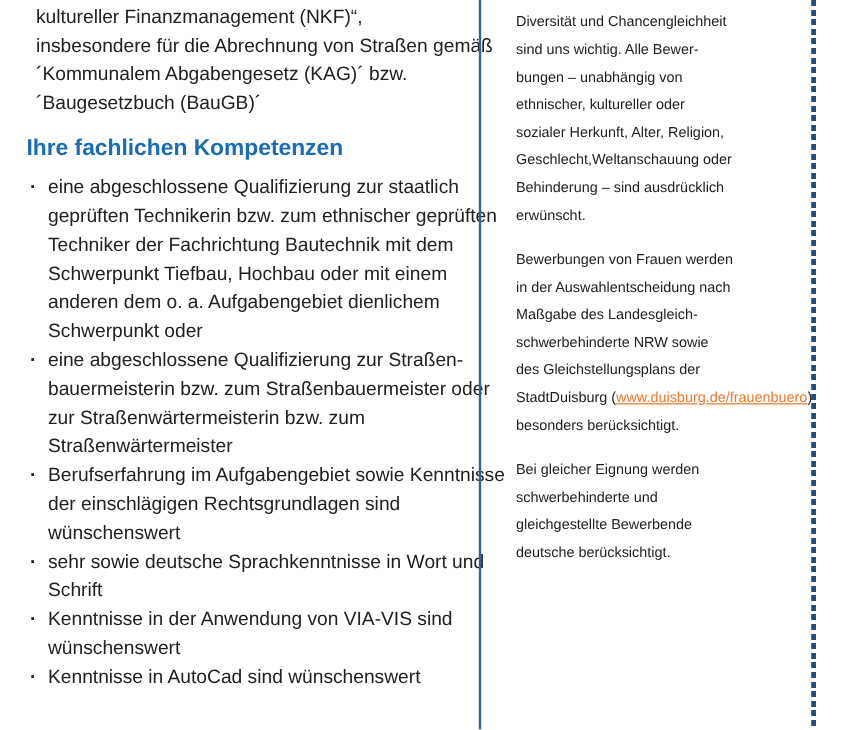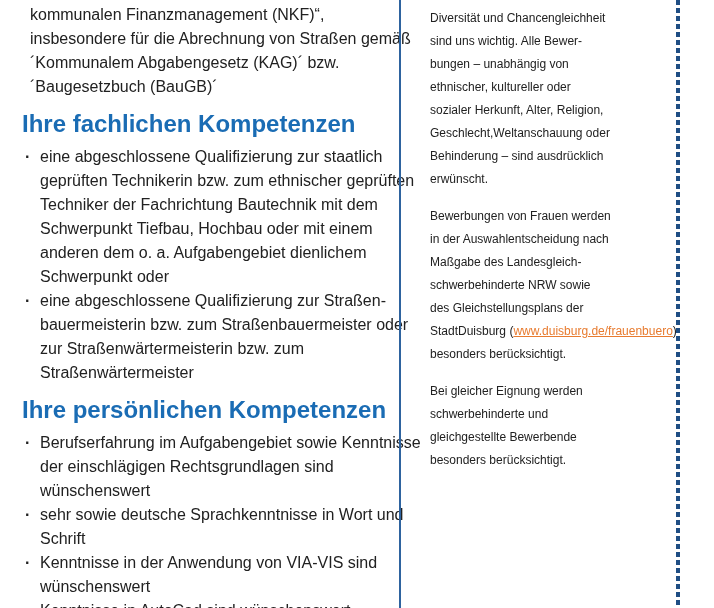--- a/index.html
+++ b/index.html
@@ -11,21 +11,21 @@
     overflow:hidden;
     position:relative;
   }
   
   .left-col{
     position:absolute; left:22px; top:0; width:374px;
     font-size:16px; line-height:24px;
   }
   .intro{ margin:3px 0 0 8px; white-space:pre; }
   .section-heading{
-    font-size:24px; font-weight:700; color:#1a6cb4;
+    font-size:19px; font-weight:700; color:#1a6cb4;
     margin:13px 0 9px 0; line-height:24px;
   }
   ul.bullets{ list-style:none; margin:0; padding:0; }
   ul.bullets li{ display:flex; }
   .bullet-marker{
     width:15px; flex:0 0 15px; padding-left:3px;
     font-weight:700; line-height:24px;
   }
   .li-text{ white-space:pre; }
   
@@ -46,21 +46,21 @@
   .right-col p:first-child{ margin-top:7px; }
   a.doc-link{
     color:#e87b2f; text-decoration:underline; cursor:pointer;
   }
 </style>
 </head>
 <body>
 
 <div class="left-col">
 
-  <div class="intro">kommunalen Finanzmanagement (NKF)“,
+  <div class="intro">kultureller Finanzmanagement (NKF)“,
 insbesondere für die Abrechnung von Straßen gemäß
 ´Kommunalem Abgabengesetz (KAG)´ bzw.
 ´Baugesetzbuch (BauGB)´</div>
 
   <div class="section-heading">Ihre fachlichen Kompetenzen</div>
 
   <ul class="bullets">
     <li>
       <span class="bullet-marker">·</span>
       <span class="li-text">eine abgeschlossene Qualifizierung zur staatlich
@@ -72,21 +72,20 @@
     </li>
     <li>
       <span class="bullet-marker">·</span>
       <span class="li-text">eine abgeschlossene Qualifizierung zur Straßen-
 bauermeisterin bzw. zum Straßenbauermeister oder
 zur Straßenwärtermeisterin bzw. zum
 Straßenwärtermeister</span>
     </li>
   </ul>
 
-  <div class="section-heading">Ihre persönlichen Kompetenzen</div>
 
   <ul class="bullets">
     <li>
       <span class="bullet-marker">·</span>
       <span class="li-text">Berufserfahrung im Aufgabengebiet sowie Kenntnisse
 der einschlägigen Rechtsgrundlagen sind
 wünschenswert</span>
     </li>
     <li>
       <span class="bullet-marker">·</span>
@@ -123,15 +122,15 @@
 in der Auswahlentscheidung nach
 Maßgabe des Landesgleich-
 schwerbehinderte NRW sowie
 des Gleichstellungsplans der
 StadtDuisburg (</span><a class="doc-link">www.duisburg.de/frauenbuero</a><span>)
 besonders berücksichtigt.</span></p>
 
   <p>Bei gleicher Eignung werden
 schwerbehinderte und
 gleichgestellte Bewerbende
-besonders berücksichtigt.</p>
+deutsche berücksichtigt.</p>
 
 </div>
 
 </body></html>

